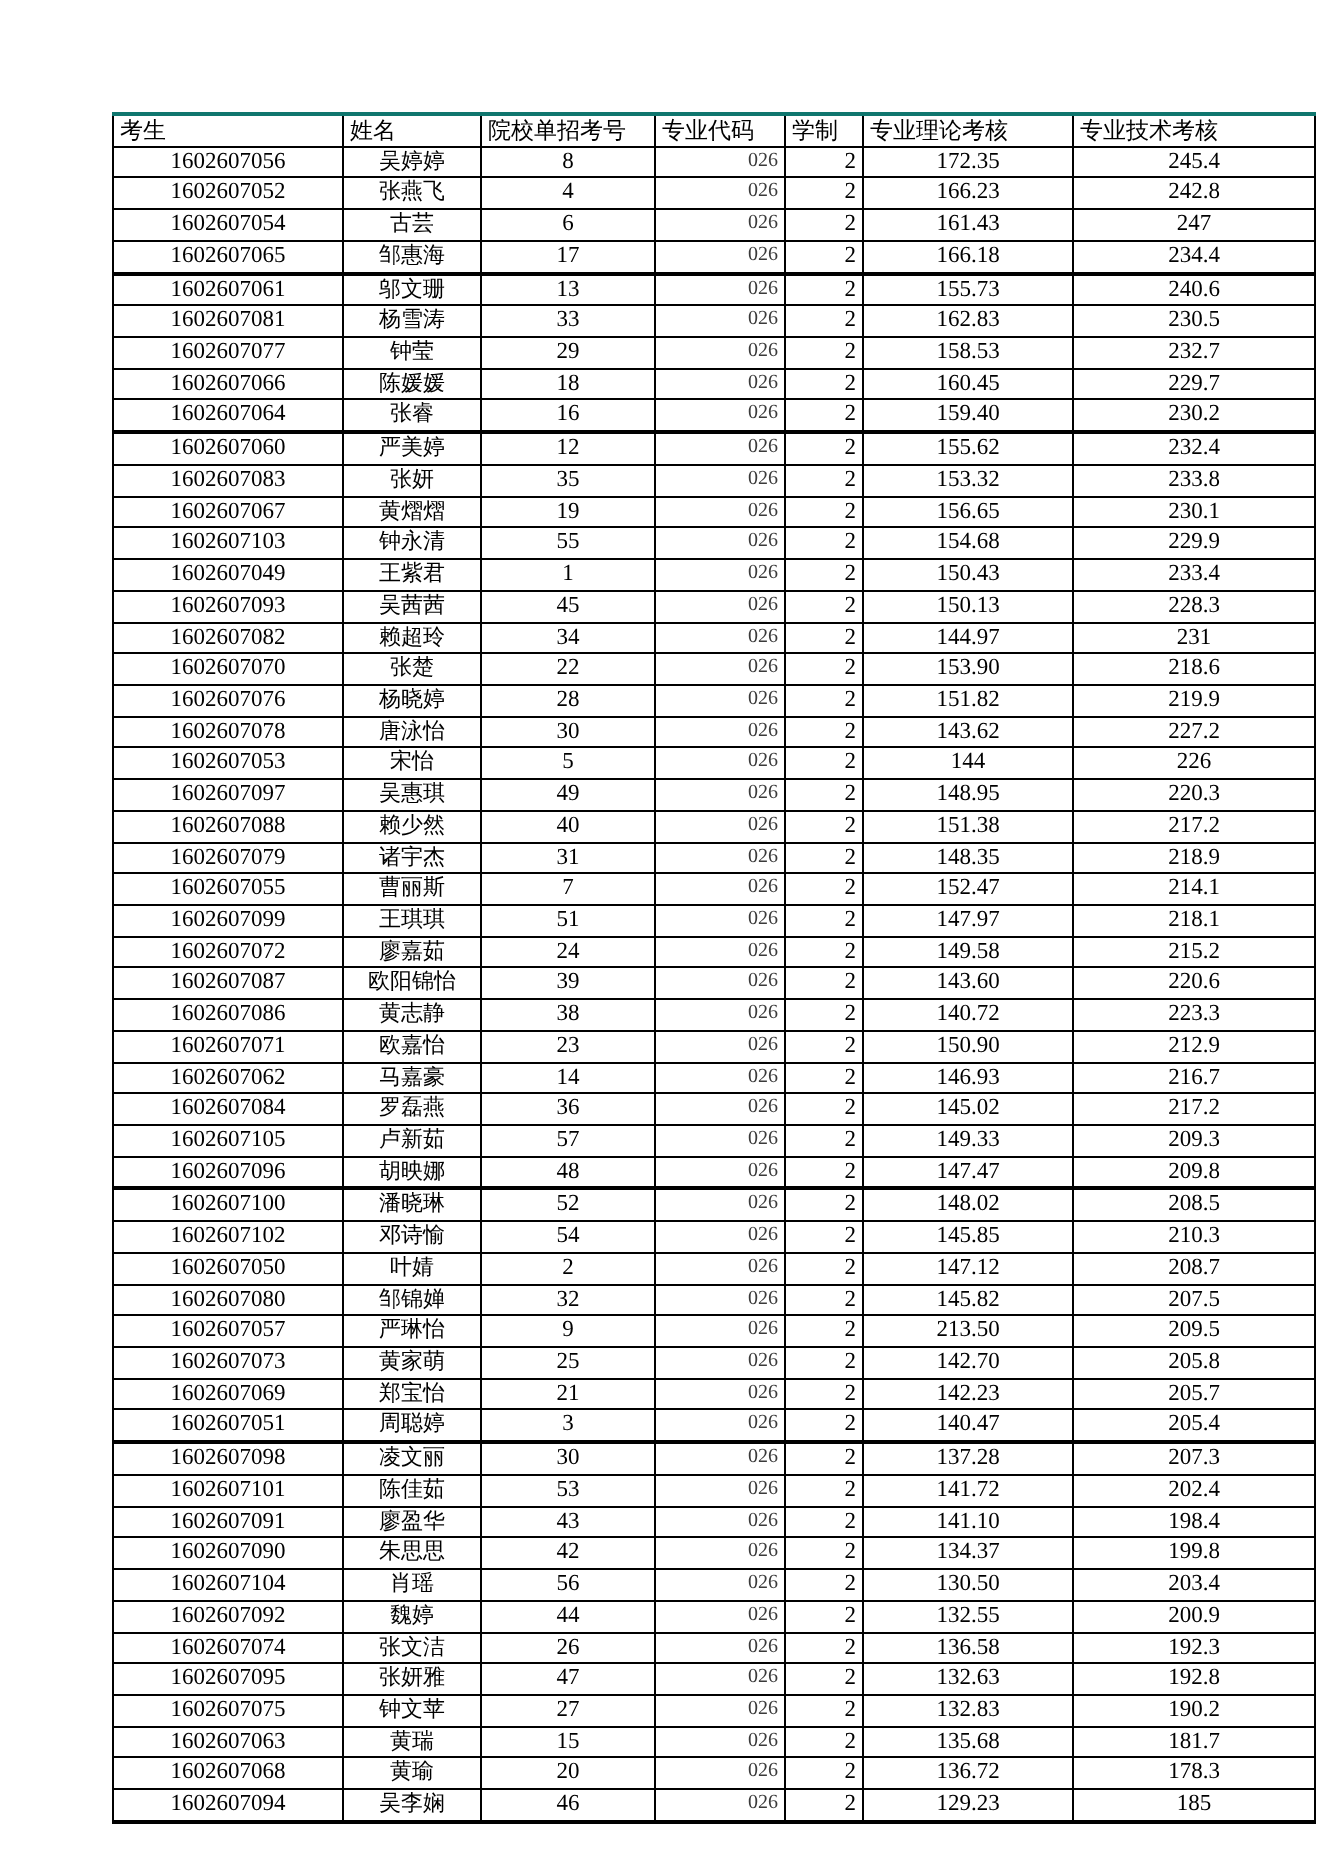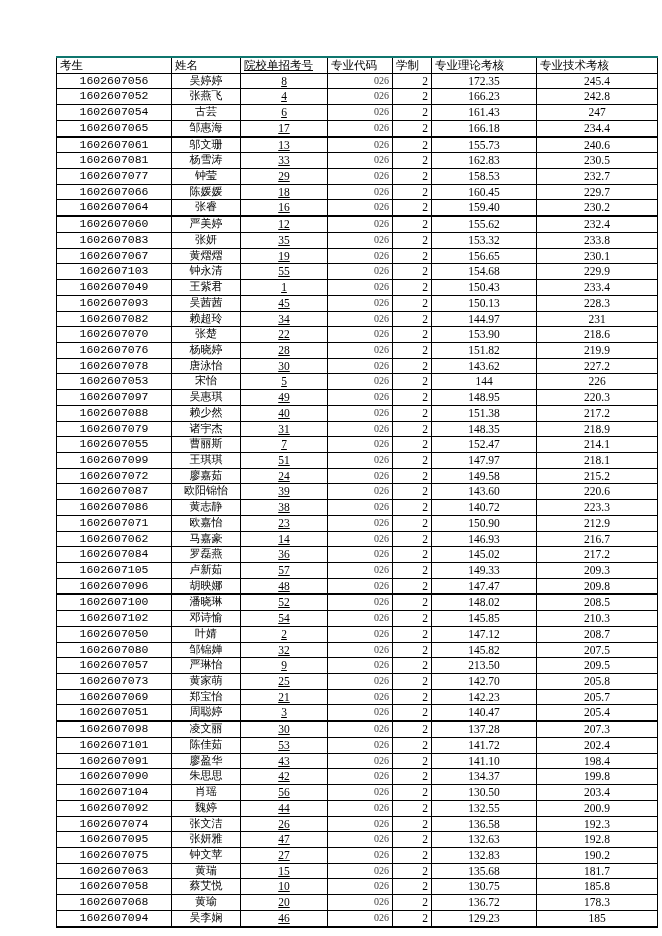--- a/index.html
+++ b/index.html
@@ -45,23 +45,23 @@
   }
   
   tr.thick td {
     border-bottom: 2px solid #000000;
   }
   tr.lastrow td {
     border-bottom: 2px solid #000000;
   }
 
   
-  .c-kaosheng  { width: 108px; text-align: center; font-family: Liberation Mono, monospace; }
+  .c-kaosheng  { width: 108px; text-align: center; }
   .c-xingming  { width:  62px; text-align: center; }
-  .c-kaohao    { width:  80px; text-align: center; text-decoration: underline; }
+  .c-kaohao    { width:  80px; text-align: center; }
   .c-zydm      { width:  58px; text-align: right;  }
   .c-xuezhi    { width:  32px; text-align: right;  }
   .c-lilun     { width:  98px; text-align: center; }
   .c-jishu     { width: 114px; text-align: center; }
 
   tr.head .c-kaosheng,
   tr.head .c-xingming,
   tr.head .c-kaohao,
   tr.head .c-zydm,
   tr.head .c-xuezhi,
@@ -541,29 +541,20 @@
         <tr>
           <td class="c-kaosheng">1602607063</td>
           <td class="c-xingming cjk">黄瑞</td>
           <td class="c-kaohao">15</td>
           <td class="c-zydm code">026</td>
           <td class="c-xuezhi">2</td>
           <td class="c-lilun">135.68</td>
           <td class="c-jishu">181.7</td>
         </tr>
         <tr>
-          <td class="c-kaosheng">1602607058</td>
-          <td class="c-xingming cjk">蔡艾悦</td>
-          <td class="c-kaohao">10</td>
-          <td class="c-zydm code">026</td>
-          <td class="c-xuezhi">2</td>
-          <td class="c-lilun">130.75</td>
-          <td class="c-jishu">185.8</td>
-        </tr>
-        <tr>
           <td class="c-kaosheng">1602607068</td>
           <td class="c-xingming cjk">黄瑜</td>
           <td class="c-kaohao">20</td>
           <td class="c-zydm code">026</td>
           <td class="c-xuezhi">2</td>
           <td class="c-lilun">136.72</td>
           <td class="c-jishu">178.3</td>
         </tr>
         <tr class="lastrow">
           <td class="c-kaosheng">1602607094</td>

